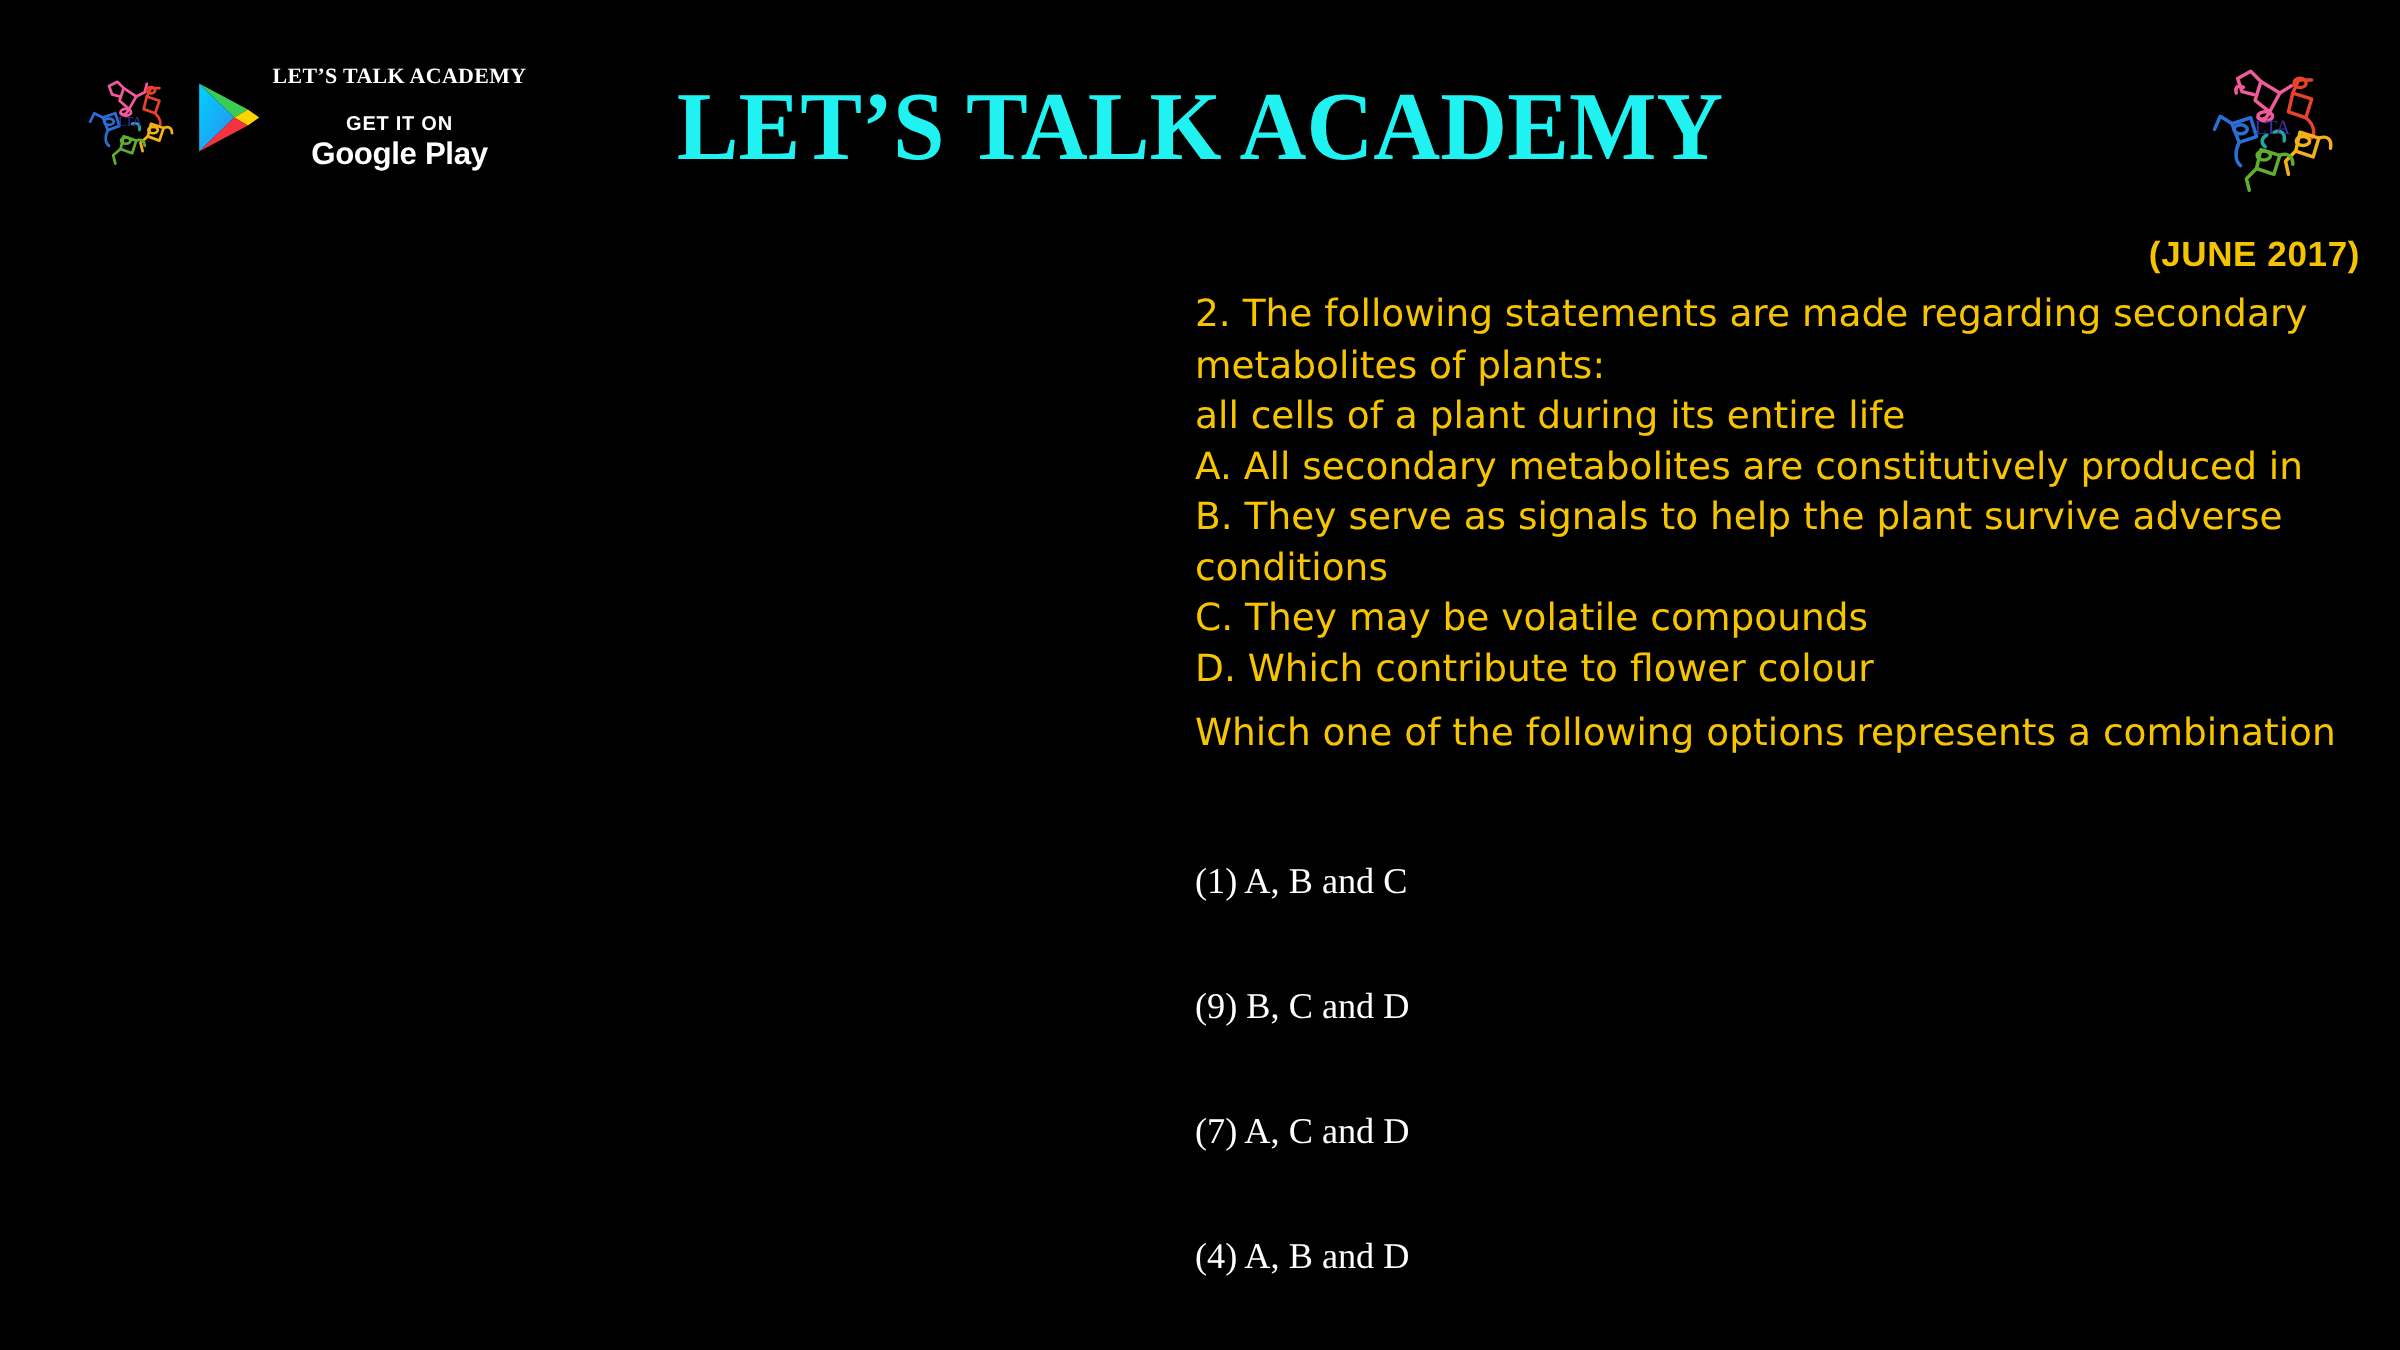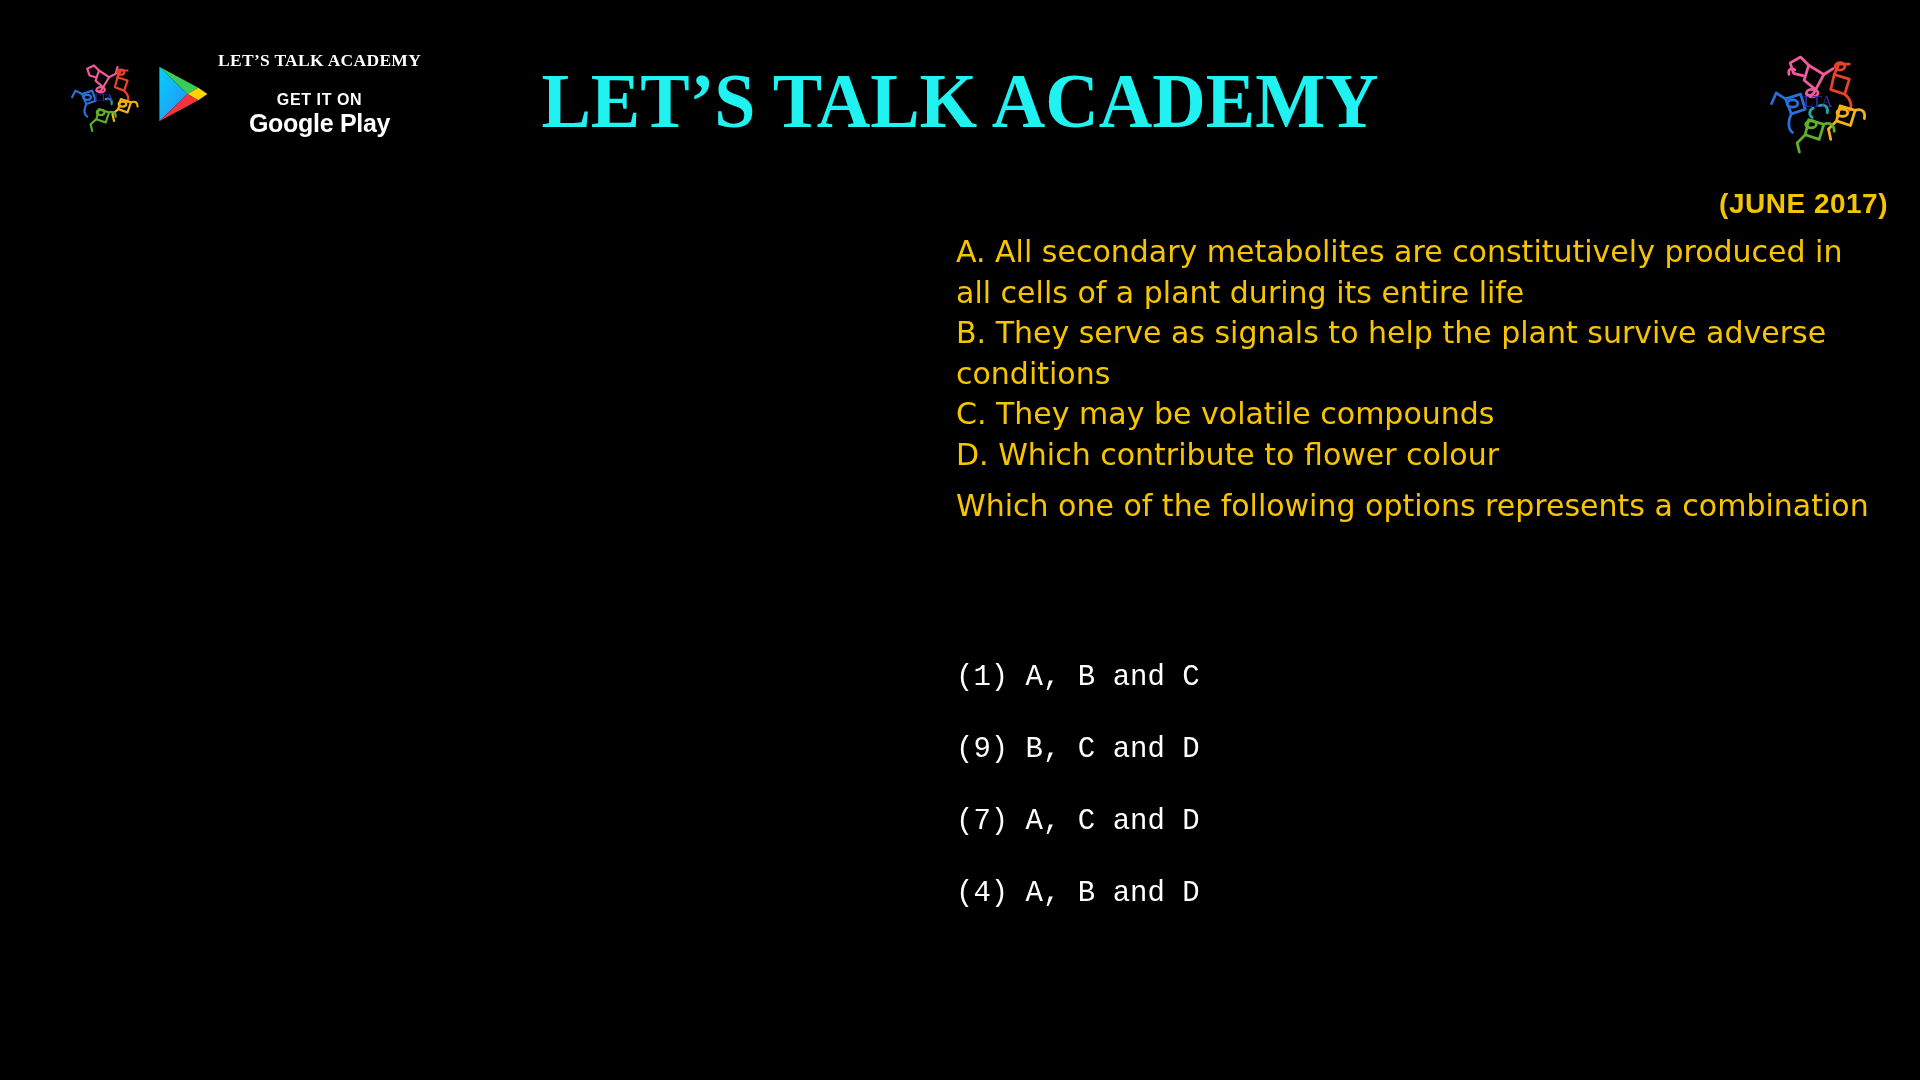--- a/index.html
+++ b/index.html
@@ -135,25 +135,26 @@
   .stmt-line { display: block; }
 
   
   #options-col {
     position: absolute;
     left: 956px;
     top: 663px;
     width: 920px;
   }
   .option-row {
-    font-family: Liberation Mono, monospace;
+    font-family: Liberation Serif, serif;
     font-size: 29px;
     line-height: 1;
     color: #FFFFFF;
     height: 72px;
+    margin-top: 28px;
   }
 </style>
 </head>
 <body>
 
 <div id="header">
 
   <div id="play-badge">
 
     <svg id="left-ribbon-logo" viewBox="0 0 100 100">
@@ -268,24 +269,28 @@
       </g>
     </g>
     <text x="50" y="56" text-anchor="middle" font-family="Liberation Serif, serif" font-size="14" fill="#3B2FA8">LTA</text>
   </svg>
 </div>
 
 <div id="exam-tag">(JUNE 2017)</div>
 
 <div id="question-col">
 
+  <div id="stem-block" class="q-gold">
+    <span class="stmt-line">2. The following statements are made regarding secondary</span>
+    <span class="stmt-line">metabolites of plants:</span>
+  </div>
 
   <div id="statements-block" class="q-gold">
+    <span class="stmt-line">all cells of a plant during its entire life</span>
     <span class="stmt-line">A. All secondary metabolites are constitutively produced in</span>
-    <span class="stmt-line">all cells of a plant during its entire life</span>
     <span class="stmt-line">B. They serve as signals to help the plant survive adverse</span>
     <span class="stmt-line">conditions</span>
     <span class="stmt-line">C. They may be volatile compounds</span>
     <span class="stmt-line">D. Which contribute to flower colour</span>
   </div>
 
   <div id="ask-block" class="q-gold">
     <span class="stmt-line">Which one of the following options represents a combination</span>
   </div>
 </div>

